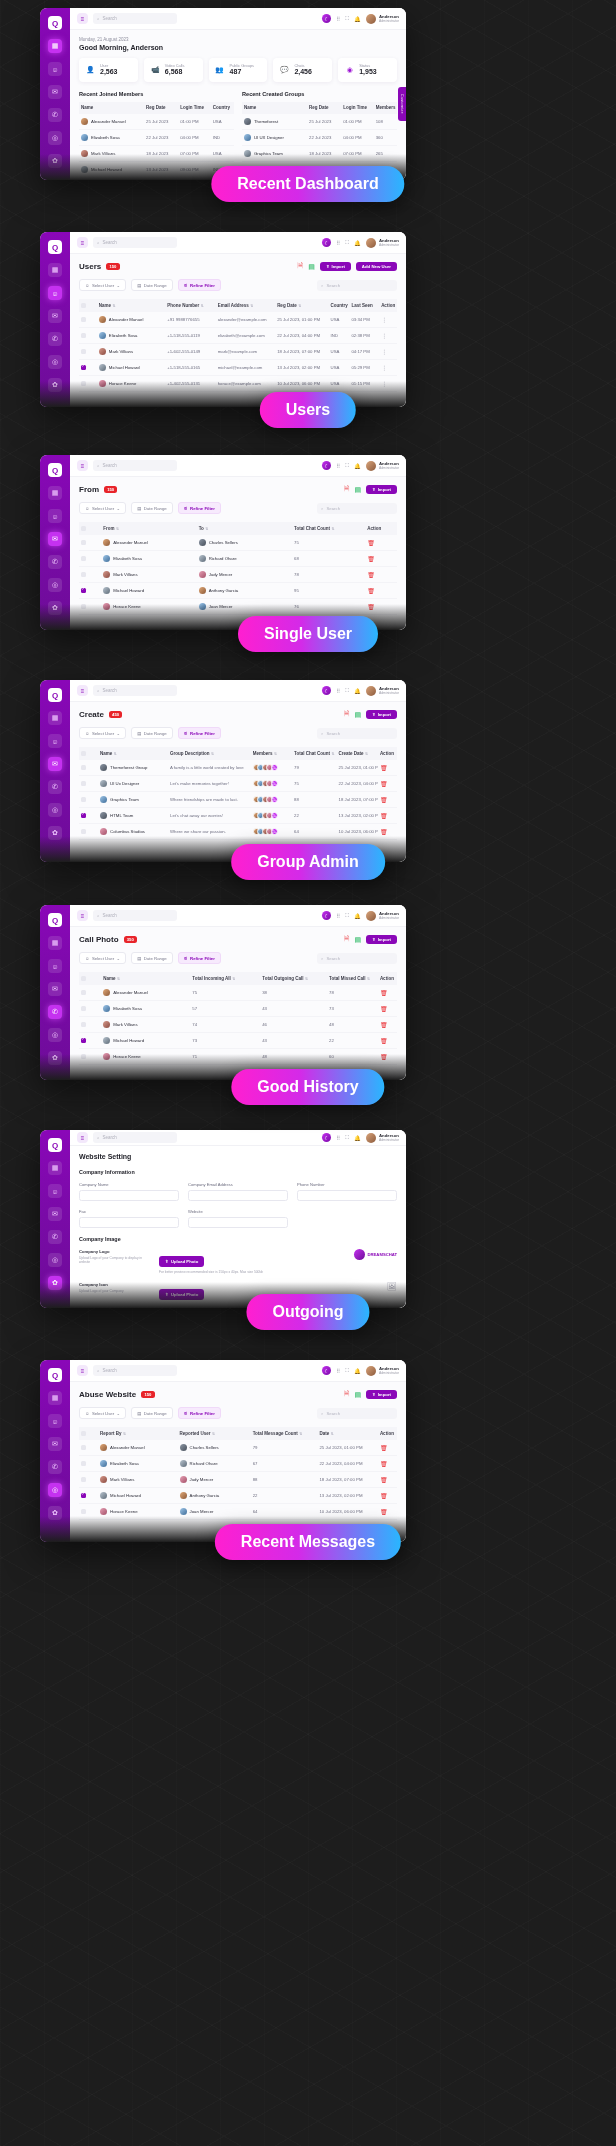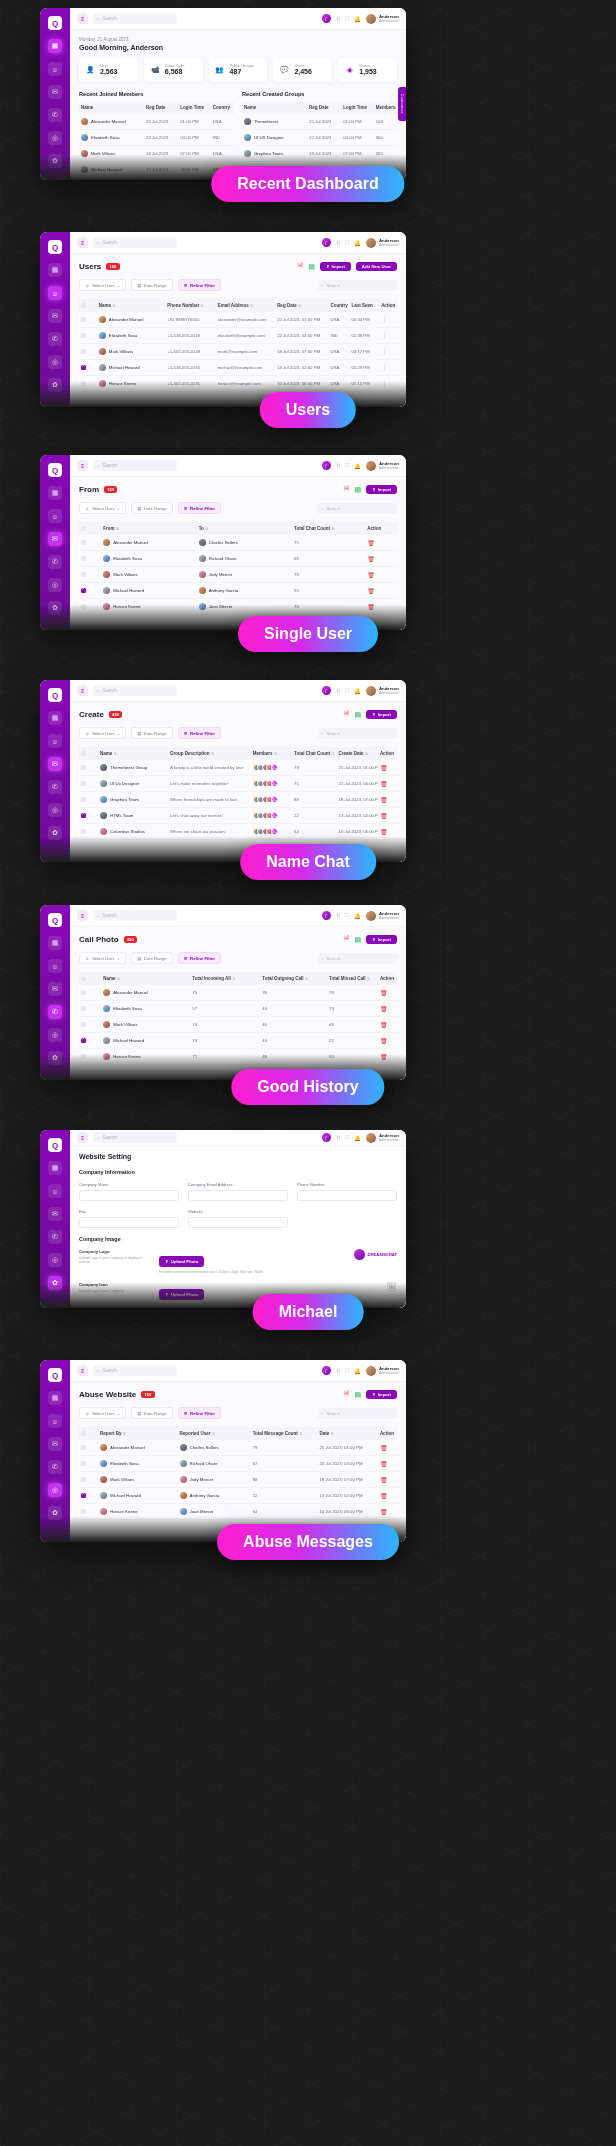--- a/index.html
+++ b/index.html
@@ -926,21 +926,21 @@
               <td>64</td>
               <td>10 Jul 2023, 06:00 PM</td>
               <td><span class="del">🗑</span></td>
             </tr>
         </tbody>
       </table>
     </div>
   </div>
   <div class="fade-bottom"></div>
 </div>
-<div class="pill" style="top:844px;">Name Chat</div>
+<div class="pill" style="top:844px;">Group Admin</div>
 
 <div class="shot" style="top:905px;height:175px;">
   <div class="sidebar">
     <div class="logo">Q</div>
     <div class="sbicon">▦</div>
     <div class="sbicon">☺</div>
     <div class="sbicon">✉</div>
     <div class="sbicon active">✆</div>
     <div class="sbicon">◎</div>
     <div class="sbicon">✿</div>
@@ -1172,21 +1172,21 @@
             </span>
         </div>
         <div class="logo-prev">
           <span style="font-size:8px;color:#9a9aaa">🖼</span>
         </div>
       </div>
     </div>
   </div>
   <div class="fade-bottom"></div>
 </div>
-<div class="pill" style="top:1294px;">Michael</div>
+<div class="pill" style="top:1294px;">Outgoing</div>
 
 <div class="shot" style="top:1360px;height:182px;">
   <div class="sidebar">
     <div class="logo">Q</div>
     <div class="sbicon">▦</div>
     <div class="sbicon">☺</div>
     <div class="sbicon">✉</div>
     <div class="sbicon">✆</div>
     <div class="sbicon active">◎</div>
     <div class="sbicon">✿</div>
@@ -1345,13 +1345,13 @@
               <td>64</td>
               <td>10 Jul 2023, 06:00 PM</td>
               <td><span class="del">🗑</span></td>
             </tr>
         </tbody>
       </table>
     </div>
   </div>
   <div class="fade-bottom"></div>
 </div>
-<div class="pill" style="top:1524px;">Abuse Messages</div>
+<div class="pill" style="top:1524px;">Recent Messages</div>
 
 </body></html>

